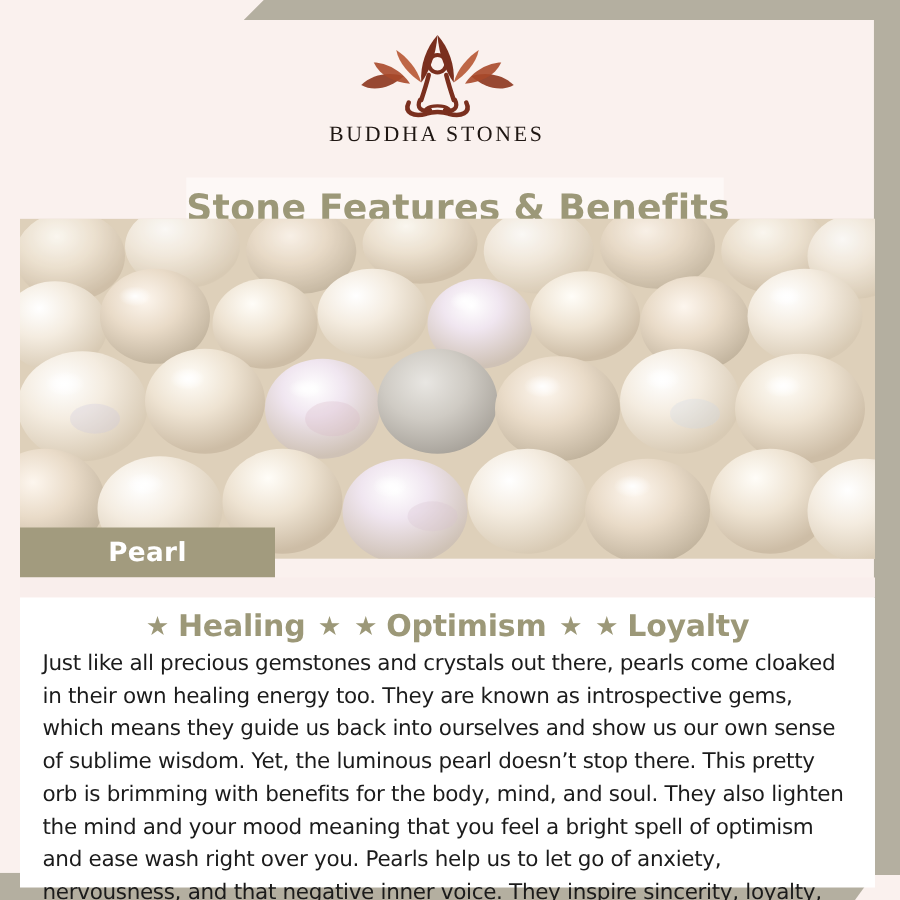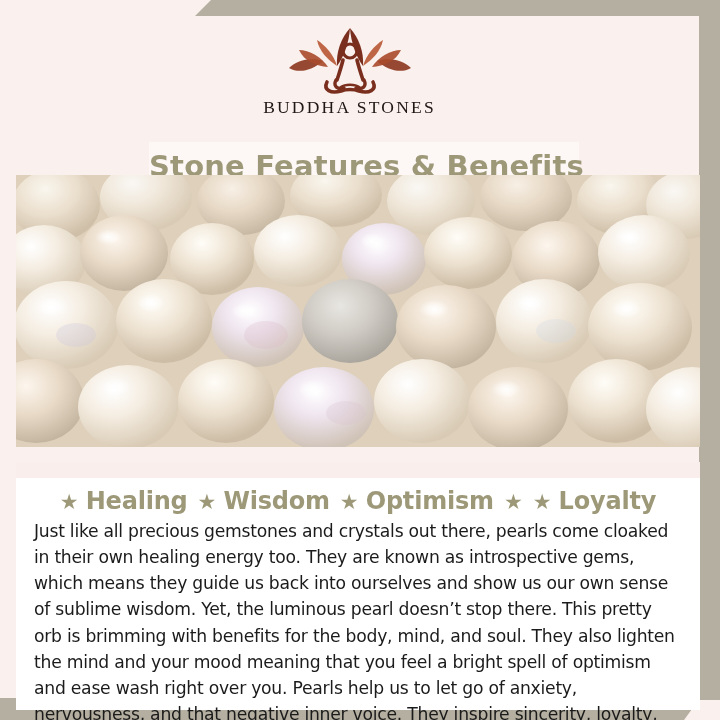--- a/index.html
+++ b/index.html
@@ -340,33 +340,35 @@
 
         <g opacity="0.28">
           <ellipse cx="250" cy="160" rx="22" ry="14" fill="#d9b8c6"></ellipse>
           <ellipse cx="60" cy="160" rx="20" ry="12" fill="#c8c4e0"></ellipse>
           <ellipse cx="540" cy="156" rx="20" ry="12" fill="#cdd8e6"></ellipse>
           <ellipse cx="330" cy="238" rx="20" ry="12" fill="#d8c2cf"></ellipse>
         </g>
       </svg>
     </div>
 
+    <div class="stone-chip">
+      <span class="stone-chip-label">Pearl</span>
+    </div>
 
     <div class="pink-strip"></div>
 
     <div class="content">
 
       <div class="keywords">
         <span class="kw">
           <span class="kw-star">★</span>
           <span class="kw-label">Healing</span>
         </span>
         <span class="kw">
           <span class="kw-star">★</span>
-          <span class="kw-label">Wisdom</span>
         </span>
         <span class="kw">
           <span class="kw-star">★</span>
           <span class="kw-label">Optimism</span>
         </span>
         <span class="kw">
           <span class="kw-star">★</span>
         </span>
         <span class="kw">
           <span class="kw-star">★</span>

